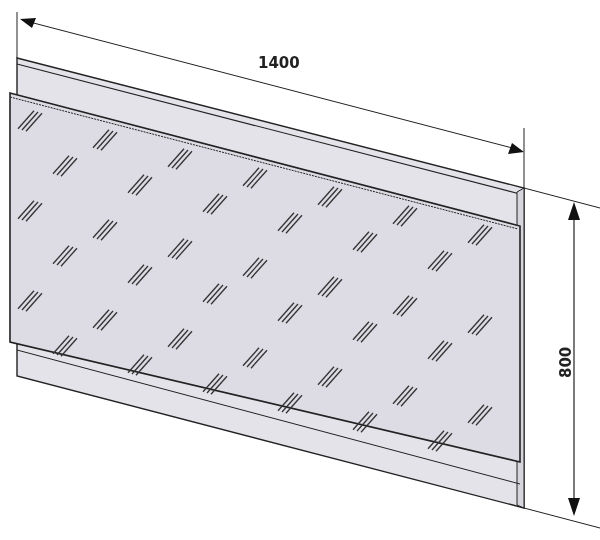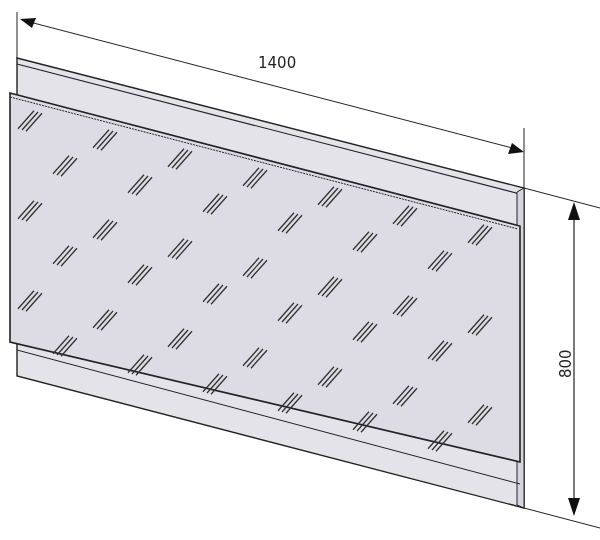--- a/index.html
+++ b/index.html
@@ -1,16 +1,16 @@
 <!DOCTYPE html>
 <html><head>
 <meta charset="utf-8">
 <style>
   html,body{margin:0;padding:0;background:#ffffff;}
-  #canvas{position:relative;width:600px;height:540px;overflow:hidden;background:#fff;}
+  #canvas{position:relative;width:600px;height:540px;overflow:hidden;background:#fff;font-weight:bold;}
   svg{position:absolute;left:0;top:0;}
   .dimtxt{font-family:"DejaVu Sans",sans-serif;font-size:15px;fill:#222;}
 </style>
 </head>
 <body>
 
 <div id="canvas">
 <svg width="600" height="540" viewBox="0 0 600 540">
 
   <polygon points="17,58 524,188 524,508 17,376" fill="#e4e3ea" stroke="#222" stroke-width="1.4"></polygon>

